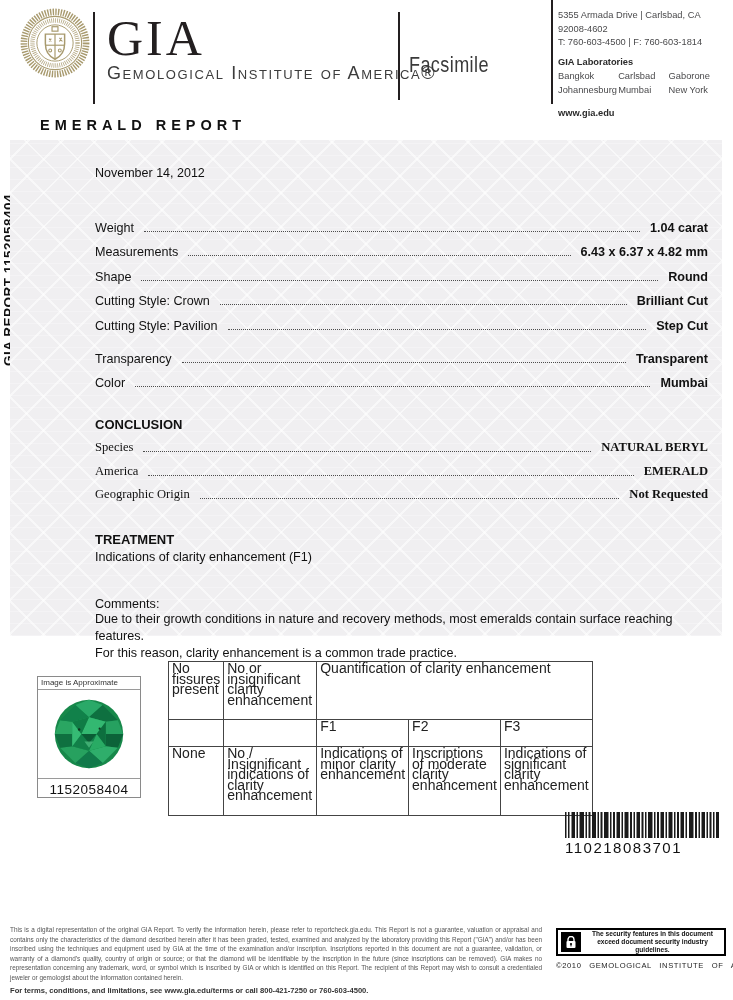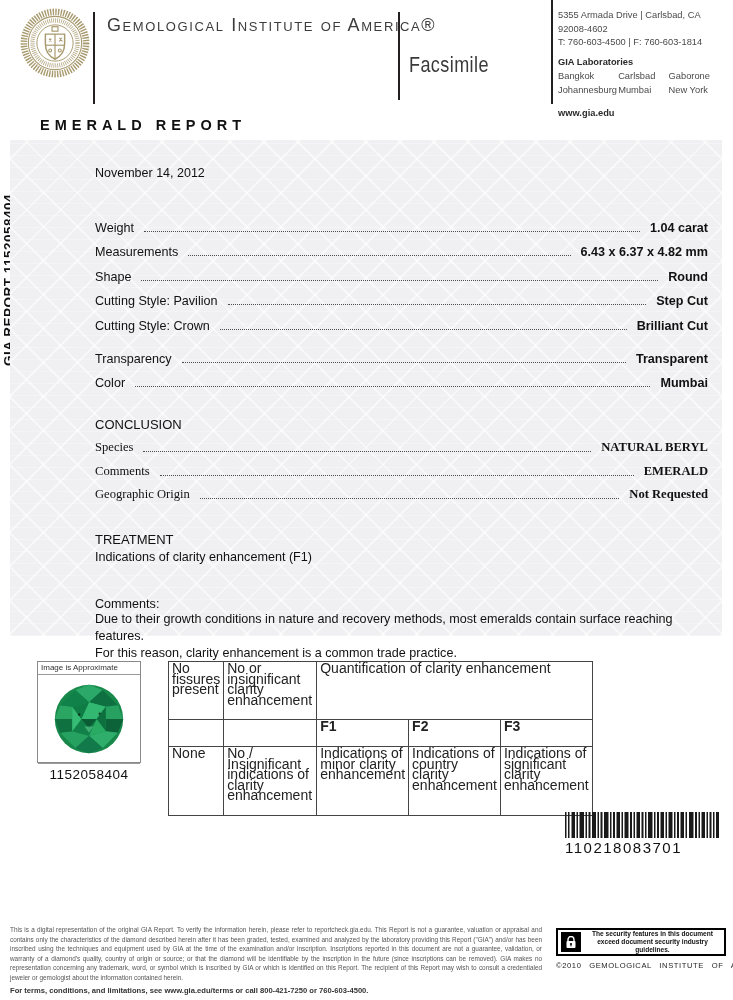--- a/index.html
+++ b/index.html
@@ -40,41 +40,41 @@
       repeating-linear-gradient(-45deg, rgba(255,255,255,.55) 0 2px, rgba(255,255,255,0) 2px 24px),
       repeating-linear-gradient(0deg, rgba(255,255,255,.28) 0 1px, rgba(255,255,255,0) 1px 12px);
     padding:26px 14px 0 85px; }
   .date { font-size:12.5px; color:#111; }
   .specs { margin-top:30px; }
   .row { display:flex; align-items:flex-end; font-size:12.6px; height:24.6px; color:#111;gap:7px; }
   .row .lbl { white-space:nowrap; }
   .row .dots { flex:1; border-bottom:1.6px dotted #4d4d4d; margin:0 3px 3px 3px; height:1px; }
   .row .val { white-space:nowrap; font-weight:bold; }
   .gap8 { height:8px; }
-  .sect-head { font-size:13px; font-weight:normal; color:#111; }
+  .sect-head { font-size:13px; font-weight:bold; color:#111; }
   .concl-head { margin-top:27px; }
   .concl-rows .row { height:23.2px;font-family:Liberation Serif, serif; }
   .treat-head { margin-top:30px; }
   .treat-line { font-size:12.6px; font-weight:normal; margin-top:3px; color:#111; }
   .comments-head { margin-top:33px; font-size:12.6px; color:#111; }
   .comments-line { font-size:12.6px; line-height:17px; color:#111; }
 
   
-  .gembox { position:absolute; left:37px; top:661px; width:104px; height:102px; border:1px solid #8a8a8a; background:#fff; }
+  .gembox { position:absolute; left:37px; top:676px; width:104px; height:122px; border:1px solid #8a8a8a; background:#fff; }
   .gembox .cap { font-size:8px; color:#333; padding:1px 2px 2px 3px; border-bottom:1px solid #9a9a9a; }
   .gembox .imgarea { height:88px; display:flex; align-items:center; justify-content:center; }
   .gembox .num { border-top:1px solid #9a9a9a; text-align:center; font-size:13.5px; color:#111; padding-top:3px; letter-spacing:.5px; }
 
   
   .claritytbl { position:absolute; left:168px; top:661px; border-collapse:collapse; table-layout:fixed; }
   .claritytbl td { border:1.4px solid #444; font-size:14px; line-height:10.6px; color:#222;
     padding:1px 3px 14px 3px; vertical-align:top; background:#fff; }
   .claritytbl .w1{width:54px;} .claritytbl .w2{width:93px;} .claritytbl .w3{width:85px;}
   .claritytbl .w4{width:82px;} .claritytbl .w5{width:88px;}
-  .claritytbl .fcell { font-weight:bold; }
+  .claritytbl .fcell { font-weight:normal; }
   .claritytbl .empty { height:12px; }
 
   
   .barcode-wrap { position:absolute; left:565px; top:812px; width:155px; }
   .barcode-wrap svg { display:block; }
   .barcode-num { font-size:15px; color:#111; letter-spacing:1.5px; margin-top:1px; white-space:nowrap; }
 
   
   .disclaimer { position:absolute; left:10px; top:925px; width:532px; font-size:6.4px; line-height:9.6px;
     color:#555; text-align:justify; }
@@ -104,20 +104,21 @@
           <line x1="37" y1="53" x2="63" y2="53" stroke-width="1.6"></line>
           <rect x="46" y="28" width="8" height="6" stroke-width="1.6"></rect>
           <path d="M42,44 l3,4 m0,-4 l-3,4 M56,43 l4,5 m-1,-5 l-3,5" stroke-width="1.5"></path>
           <circle cx="43.5" cy="60" r="2" stroke-width="1.4"></circle>
           <circle cx="56.5" cy="60" r="2" stroke-width="1.4"></circle>
         </g>
       </svg>
     </div>
     <div class="vline v1"></div>
     <div class="wordmark">
+      <div class="gia">GIA</div>
       <div class="sub">Gemological Institute of America®</div>
     </div>
     <div class="vline v2"></div>
     <div class="facsimile">Facsimile</div>
     <div class="vline v3"></div>
     <div class="addrblock">
       <div>5355 Armada Drive | Carlsbad, CA 92008-4602</div>
       <div>T: 760-603-4500   |   F: 760-603-1814</div>
       <div class="b" style="margin-top:6px;">GIA Laboratories</div>
       <div class="labs-grid">
@@ -149,28 +150,28 @@
         <span class="lbl">Measurements</span>
         <span class="dots"></span>
         <span class="val">6.43 x 6.37 x 4.82 mm</span>
       </div>
       <div class="row">
         <span class="lbl">Shape</span>
         <span class="dots"></span>
         <span class="val">Round</span>
       </div>
       <div class="row">
+        <span class="lbl">Cutting Style: Crown</span>
+        <span class="dots"></span>
+        <span class="val">Brilliant Cut</span>
+      </div>
+      <div class="row">
         <span class="lbl">Cutting Style: Pavilion</span>
         <span class="dots"></span>
         <span class="val">Step Cut</span>
-      </div>
-      <div class="row">
-        <span class="lbl">Cutting Style: Crown</span>
-        <span class="dots"></span>
-        <span class="val">Brilliant Cut</span>
       </div>
       <div class="gap8"></div>
       <div class="row">
         <span class="lbl">Transparency</span>
         <span class="dots"></span>
         <span class="val">Transparent</span>
       </div>
       <div class="row">
         <span class="lbl">Color</span>
         <span class="dots"></span>
@@ -179,21 +180,21 @@
     </div>
 
     <div class="sect-head concl-head">CONCLUSION</div>
     <div class="concl-rows">
       <div class="row">
         <span class="lbl">Species</span>
         <span class="dots"></span>
         <span class="val">NATURAL BERYL</span>
       </div>
       <div class="row">
-        <span class="lbl">Comments</span>
+        <span class="lbl">America</span>
         <span class="dots"></span>
         <span class="val">EMERALD</span>
       </div>
       <div class="row">
         <span class="lbl">Geographic Origin</span>
         <span class="dots"></span>
         <span class="val">Not Requested</span>
       </div>
     </div>
 
@@ -249,21 +250,21 @@
       <td class="w1 empty"></td>
       <td class="w2 empty"></td>
       <td class="w3 fcell">F1</td>
       <td class="w4 fcell">F2</td>
       <td class="w5 fcell">F3</td>
     </tr>
     <tr>
       <td class="w1">None</td>
       <td class="w2">No / Insignificant indications of clarity enhancement</td>
       <td class="w3">Indications of minor clarity enhancement</td>
-      <td class="w4">Indications of country clarity enhancement</td>
+      <td class="w4">Inscriptions of moderate clarity enhancement</td>
       <td class="w5">Indications of significant clarity enhancement</td>
     </tr>
   </tbody>
     </table>
 
   <div class="barcode-wrap">
     <svg width="155" height="26" viewBox="0 0 155 26" aria-hidden="true">
       <g fill="#1a1a1a">
         <rect x="0" y="0" width="1.5" height="26"></rect>
           <rect x="3" y="0" width="1.5" height="26"></rect>

